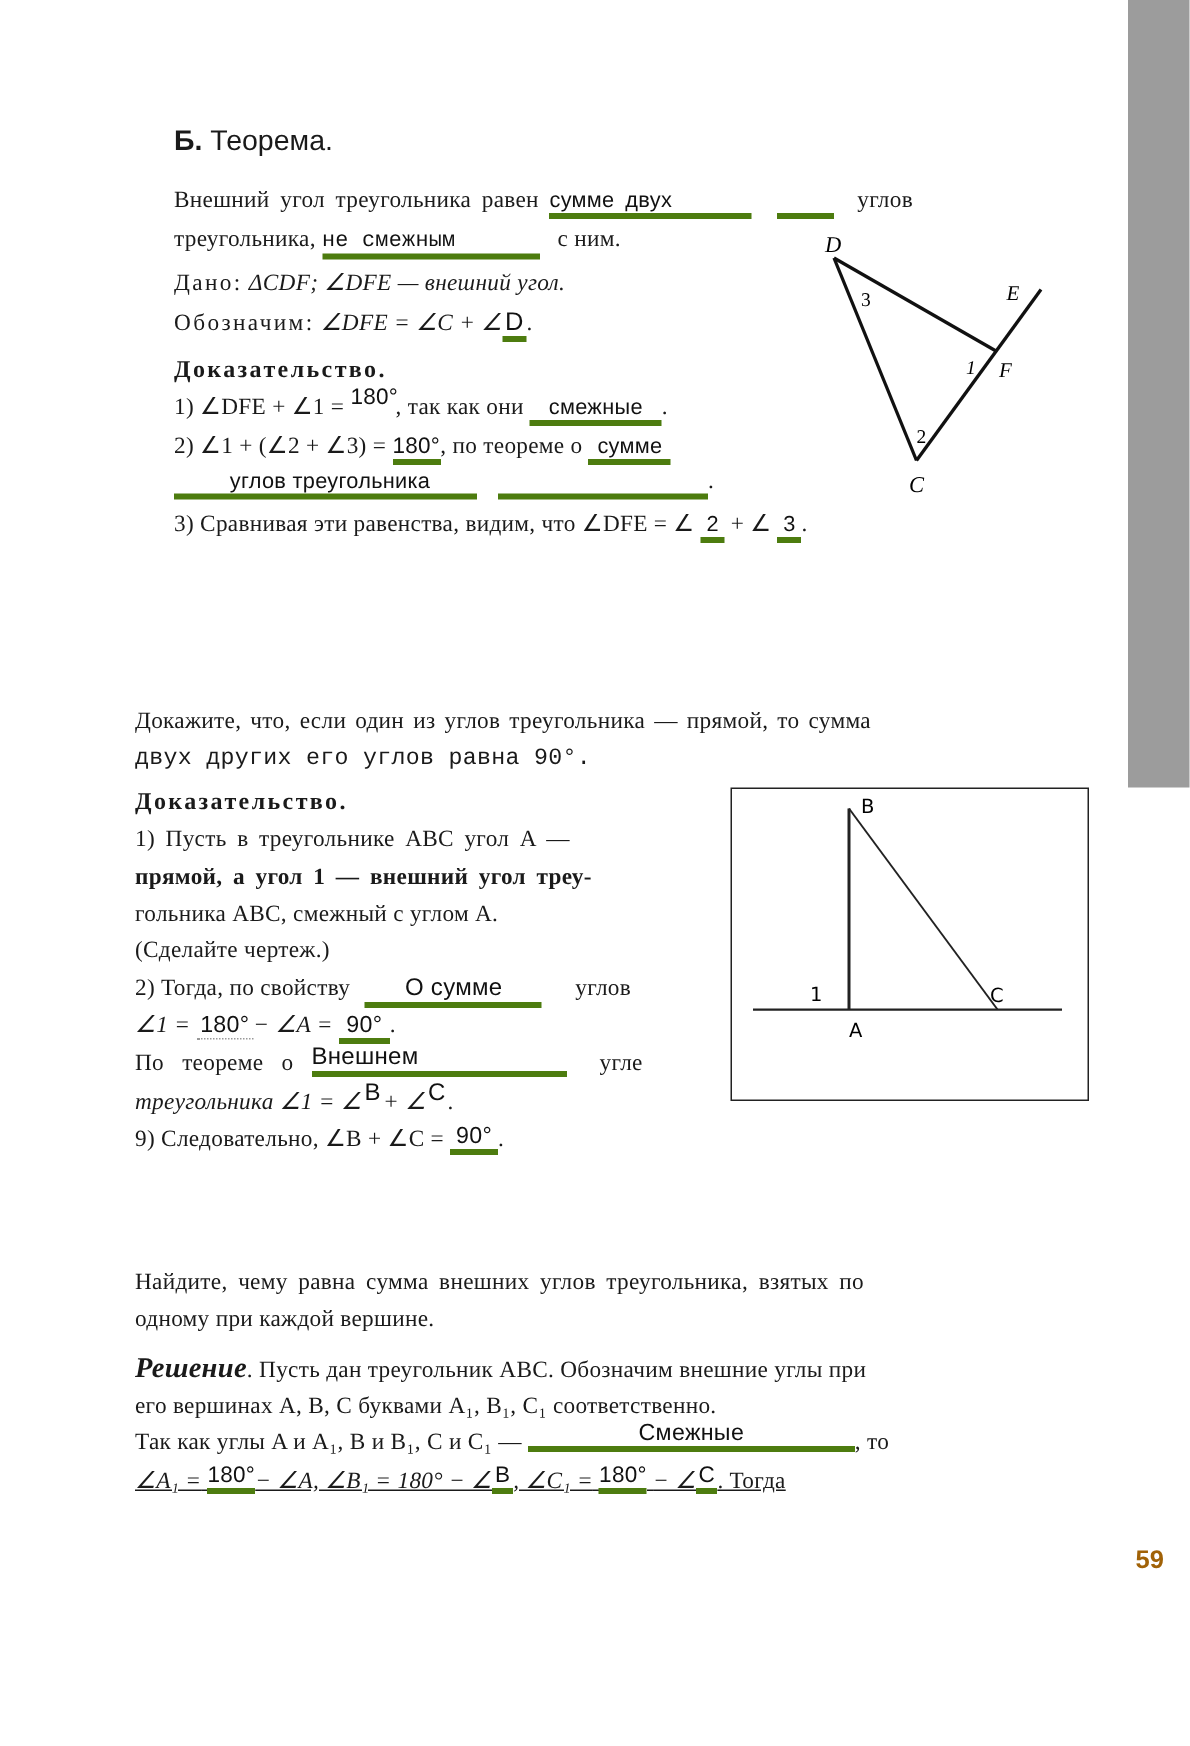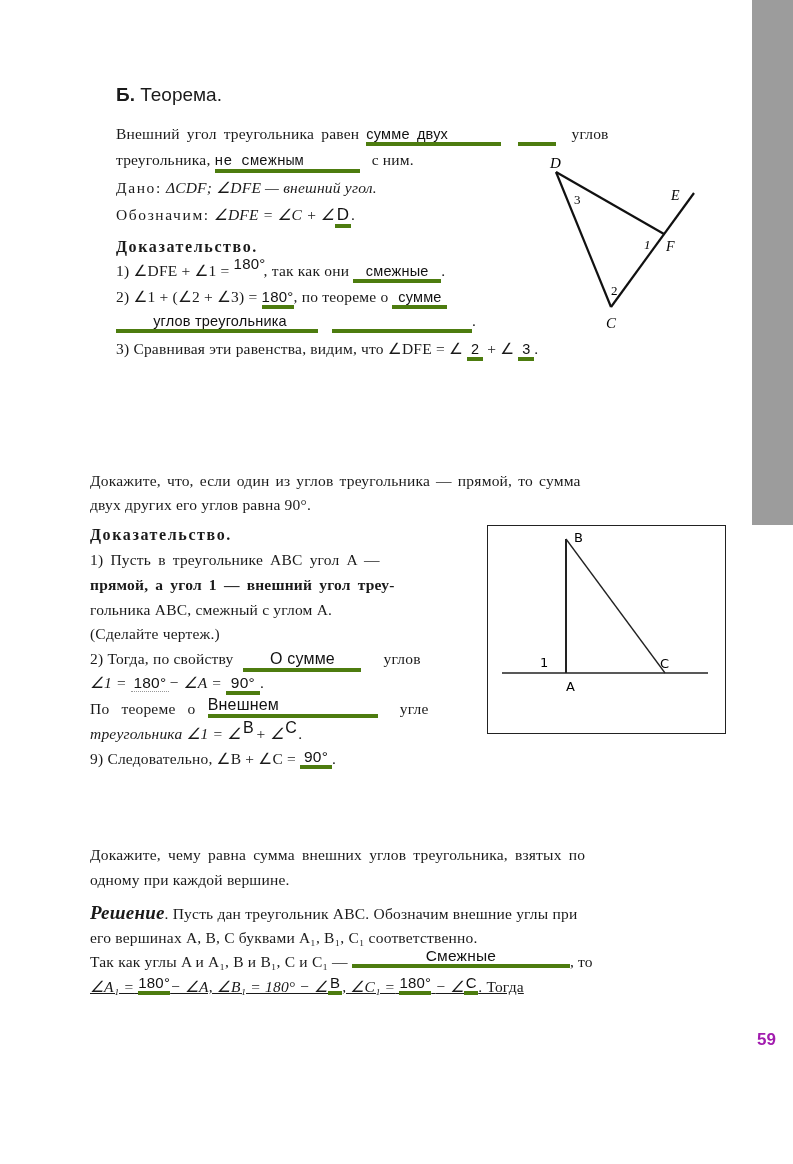--- a/index.html
+++ b/index.html
@@ -6,21 +6,21 @@
   body { width:793px; height:1164px; background:#fff; position:relative; overflow:hidden;
          font-family:"Liberation Serif", serif; color:#1a1a1a; }
   .abs { position:absolute; white-space:nowrap; }
   .t { font-size:15.5px; letter-spacing:0.2px; }
   .b { font-weight:bold; }
   .sp { letter-spacing:1.6px; }
   .hw { font-family:"Liberation Sans", sans-serif; font-size:14.5px; color:#111; }
   .fill { display:inline-block; border-bottom:4px solid #4d7c0f; text-align:center; line-height:1.05; vertical-align:baseline; }
   .i { font-style:italic;text-align:center; }
   .band { position:absolute; left:752px; top:0; width:41px; height:525px; background:#9c9c9c; }
-  .pagenum { font-family:"Liberation Sans", sans-serif; font-size:17px; font-weight:bold; color:#a21caf; }
+  .pagenum { font-family:"Liberation Sans", sans-serif; font-size:17px; font-weight:bold; color:#a16207; }
   .box { position:absolute; left:487px; top:525px; width:239px; height:209px; border:1.5px solid #222; box-sizing:border-box; }
 </style>
 </head>
 <body>
 
 <div class="band"></div>
 
 <div class="abs" style="left:116px;top:84px;font-size:19px;font-family:'Liberation Sans',sans-serif;">
   <span class="b">Б.</span>
   <span>Теорема.</span>
@@ -82,21 +82,21 @@
   <text x="10" y="18" font-family="Liberation Serif, serif" font-style="italic" font-size="15">D</text>
   <text x="131" y="50" font-family="Liberation Serif, serif" font-style="italic" font-size="14">E</text>
   <text x="126" y="101" font-family="Liberation Serif, serif" font-style="italic" font-size="14">F</text>
   <text x="66" y="178" font-family="Liberation Serif, serif" font-style="italic" font-size="15">C</text>
   <text x="104" y="99" font-family="Liberation Serif, serif" font-style="italic" font-size="13">1</text>
   <text x="71" y="145" font-family="Liberation Serif, serif" font-size="13">2</text>
   <text x="34" y="54" font-family="Liberation Serif, serif" font-size="13">3</text>
 </svg>
 
 <div class="abs t" style="left:90px;top:472px;word-spacing:2px;">Докажите, что, если один из углов треугольника — прямой, то сумма</div>
-<div class="abs t" style="left:90px;top:496px;">двух других его углов равна 90°.</div>
+<div class="abs t" style="left:90px;top:496px;font-family:Liberation Mono, monospace;">двух других его углов равна 90°.</div>
 
 <div class="abs t b sp" style="left:90px;top:526px;font-size:16px;">Доказательство.</div>
 
 <div class="abs t" style="left:90px;top:551px;word-spacing:3px;">1) Пусть в треугольнике ABC угол A —</div>
 <div class="abs t b" style="left:90px;top:576px;word-spacing:3px;font-weight:600;">прямой, а угол 1 — внешний угол треу-</div>
 <div class="abs t" style="left:90px;top:601px;">гольника ABC, смежный с углом A.</div>
 <div class="abs t" style="left:90px;top:625px;">(Сделайте чертеж.)</div>
 
 <div class="abs t" style="left:90px;top:650px;">
   <span>2) Тогда, по свойству</span>
@@ -129,21 +129,21 @@
 <svg class="abs" style="left:487px;top:525px;" width="239" height="209">
   <line x1="15" y1="148" x2="221" y2="148" stroke="#222" stroke-width="1.5"></line>
   <line x1="79" y1="14" x2="79" y2="148" stroke="#222" stroke-width="2"></line>
   <line x1="79" y1="14" x2="178" y2="148" stroke="#222" stroke-width="1.3"></line>
   <text x="87" y="17" font-family="DejaVu Sans, sans-serif" font-size="13">B</text>
   <text x="79" y="166" font-family="DejaVu Sans, sans-serif" font-size="13">A</text>
   <text x="173" y="143" font-family="DejaVu Sans, sans-serif" font-size="13">C</text>
   <text x="53" y="142" font-family="DejaVu Sans, sans-serif" font-size="13">1</text>
 </svg>
 
-<div class="abs t" style="left:90px;top:846px;word-spacing:3px;">Докажите, чему равна сумма внешних углов треугольника, взятых по</div>
+<div class="abs t" style="left:90px;top:846px;word-spacing:3px;">Найдите, чему равна сумма внешних углов треугольника, взятых по</div>
 <div class="abs t" style="left:90px;top:871px;">одному при каждой вершине.</div>
 
 <div class="abs t" style="left:90px;top:902px;">
   <span class="b i" style="font-size:19px;font-family:'Liberation Serif',serif;">Решение</span><span>. Пусть дан треугольник ABC. Обозначим внешние углы при</span>
 </div>
 <div class="abs t" style="left:90px;top:929px;">его вершинах A, B, C буквами A₁, B₁, C₁ соответственно.</div>
 
 <div class="abs t" style="left:90px;top:953px;">
   <span>Так как углы A и A₁, B и B₁, C и C₁ —</span>
   <span class="fill hw" style="width:218px;font-size:15.5px;position:relative;top:-6px;">Смежные</span><span>, то</span>

